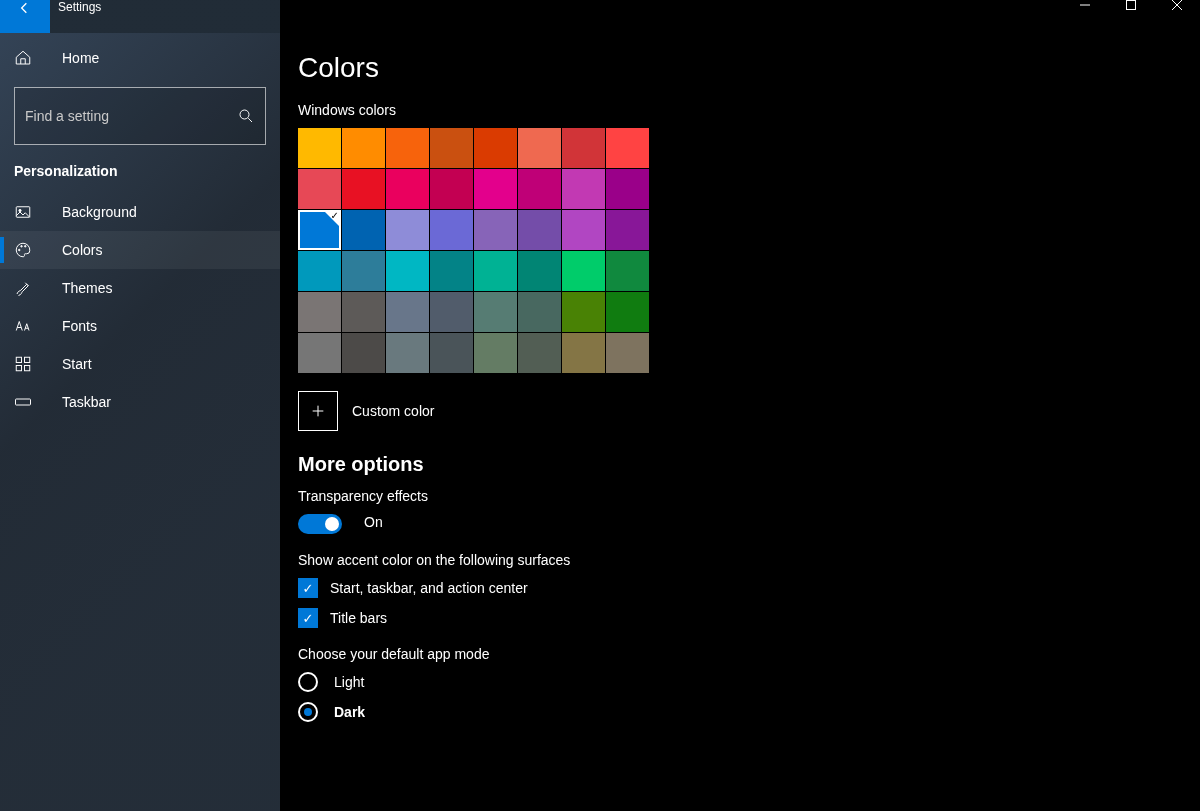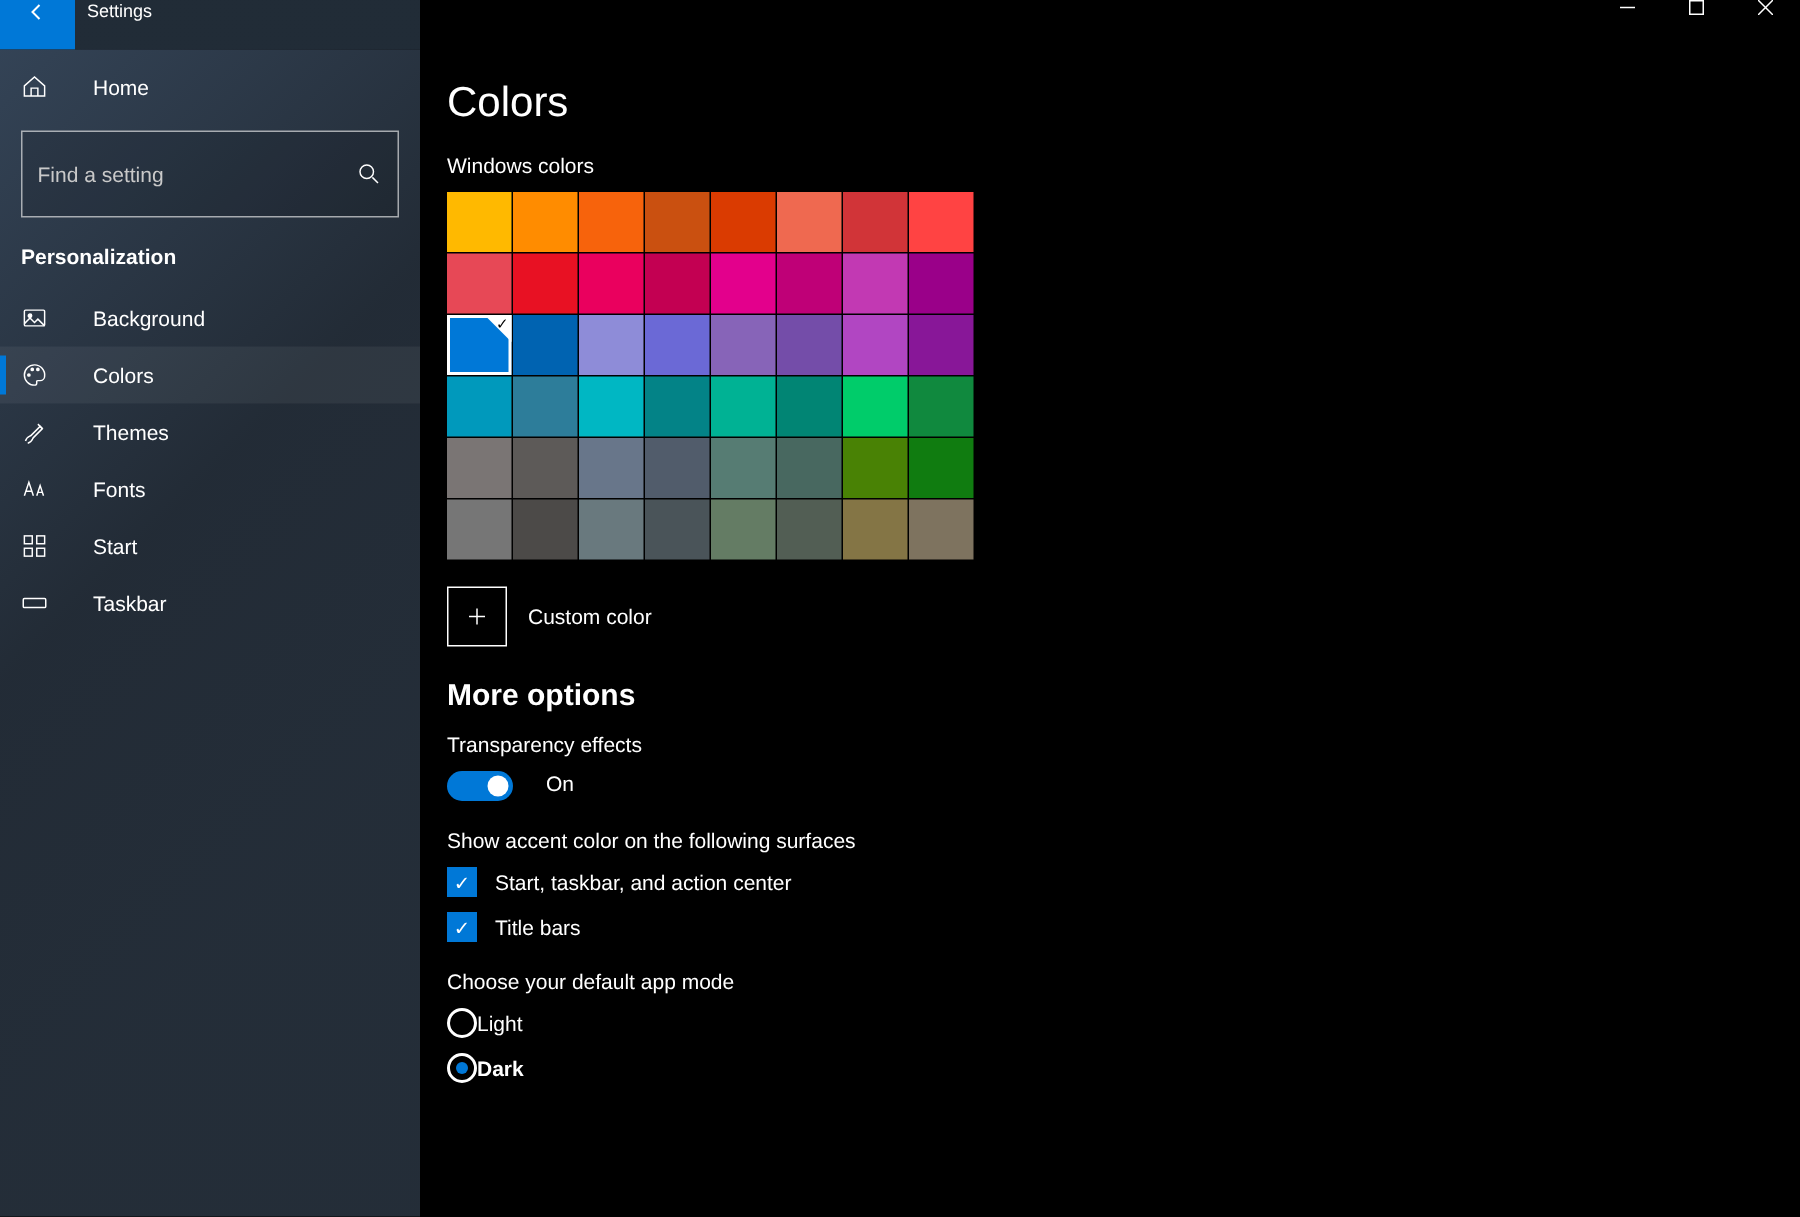--- a/index.html
+++ b/index.html
@@ -211,21 +211,21 @@
     background: #0078D7;
     display: flex;
     align-items: center;
     justify-content: center;
     color: #fff;
     font-size: 13px;
   }
   .radio-row {
     display: flex;
     align-items: center;
-    gap: 0;
+    gap: 16px;
     margin: 10px 0;
   }
   .radio {
     width: 20px;
     height: 20px;
     border-radius: 50%;
     border: 2px solid #fff;
     display: flex;
     align-items: center;
     justify-content: center;

